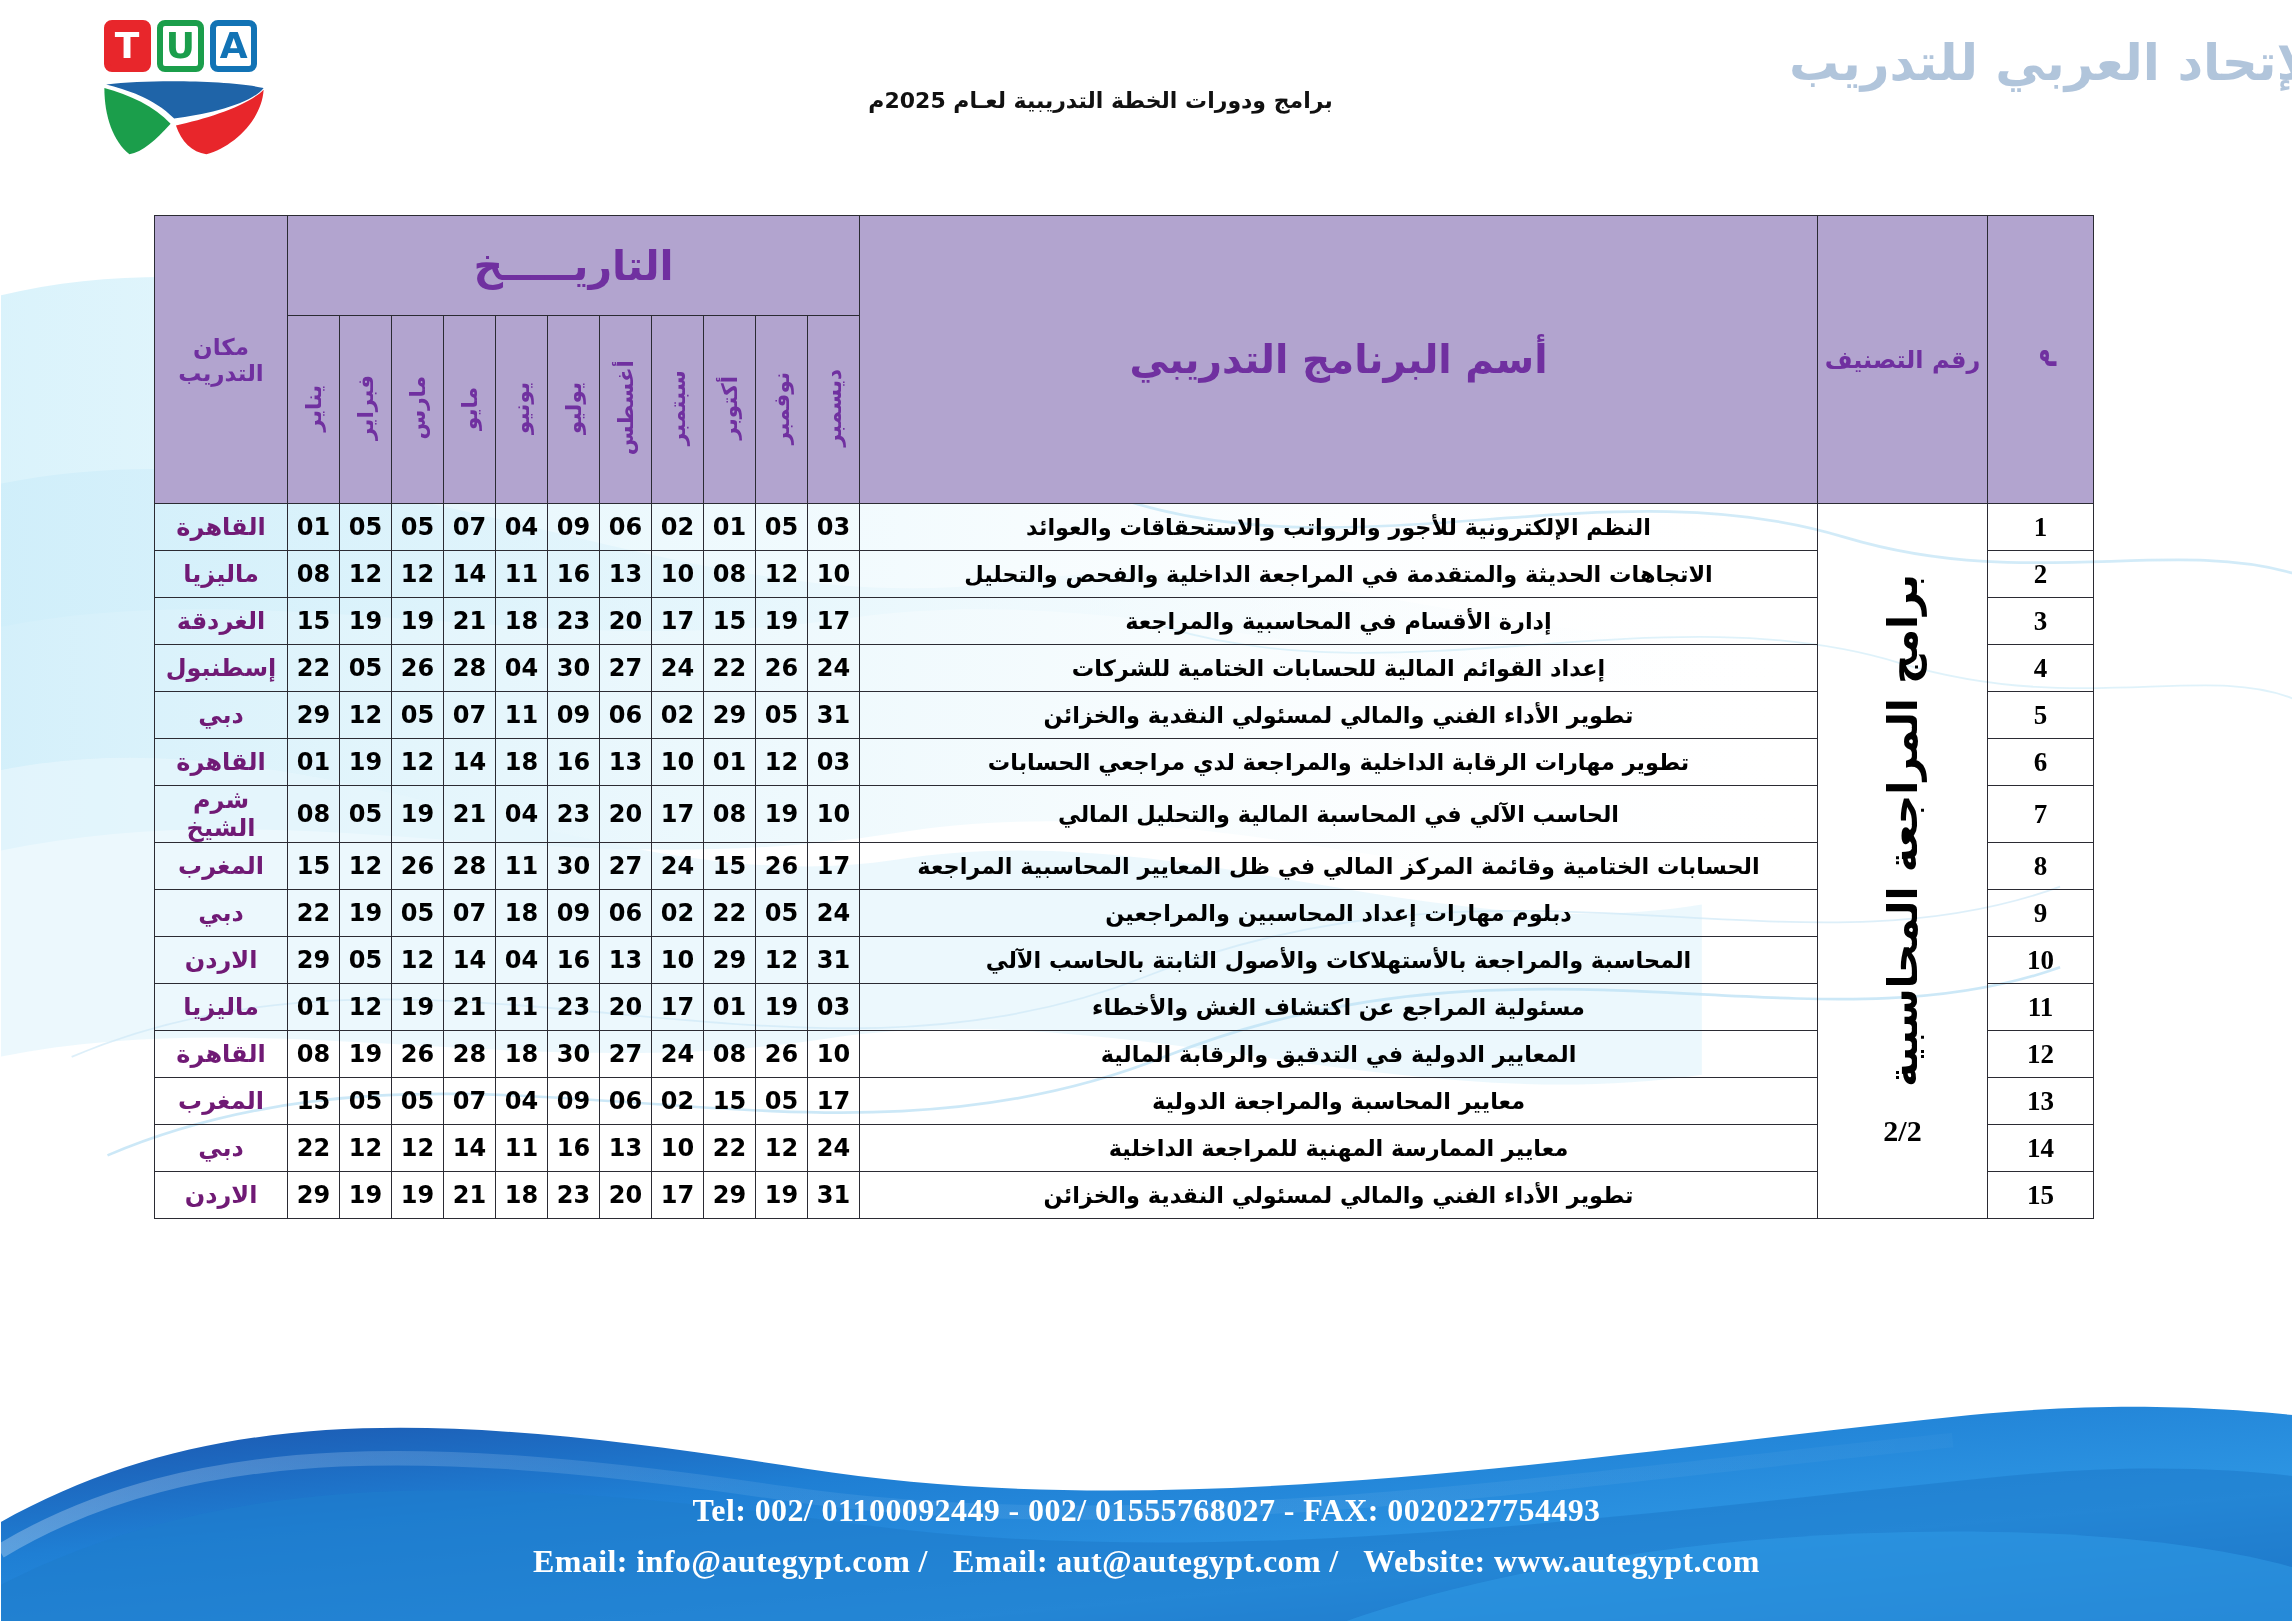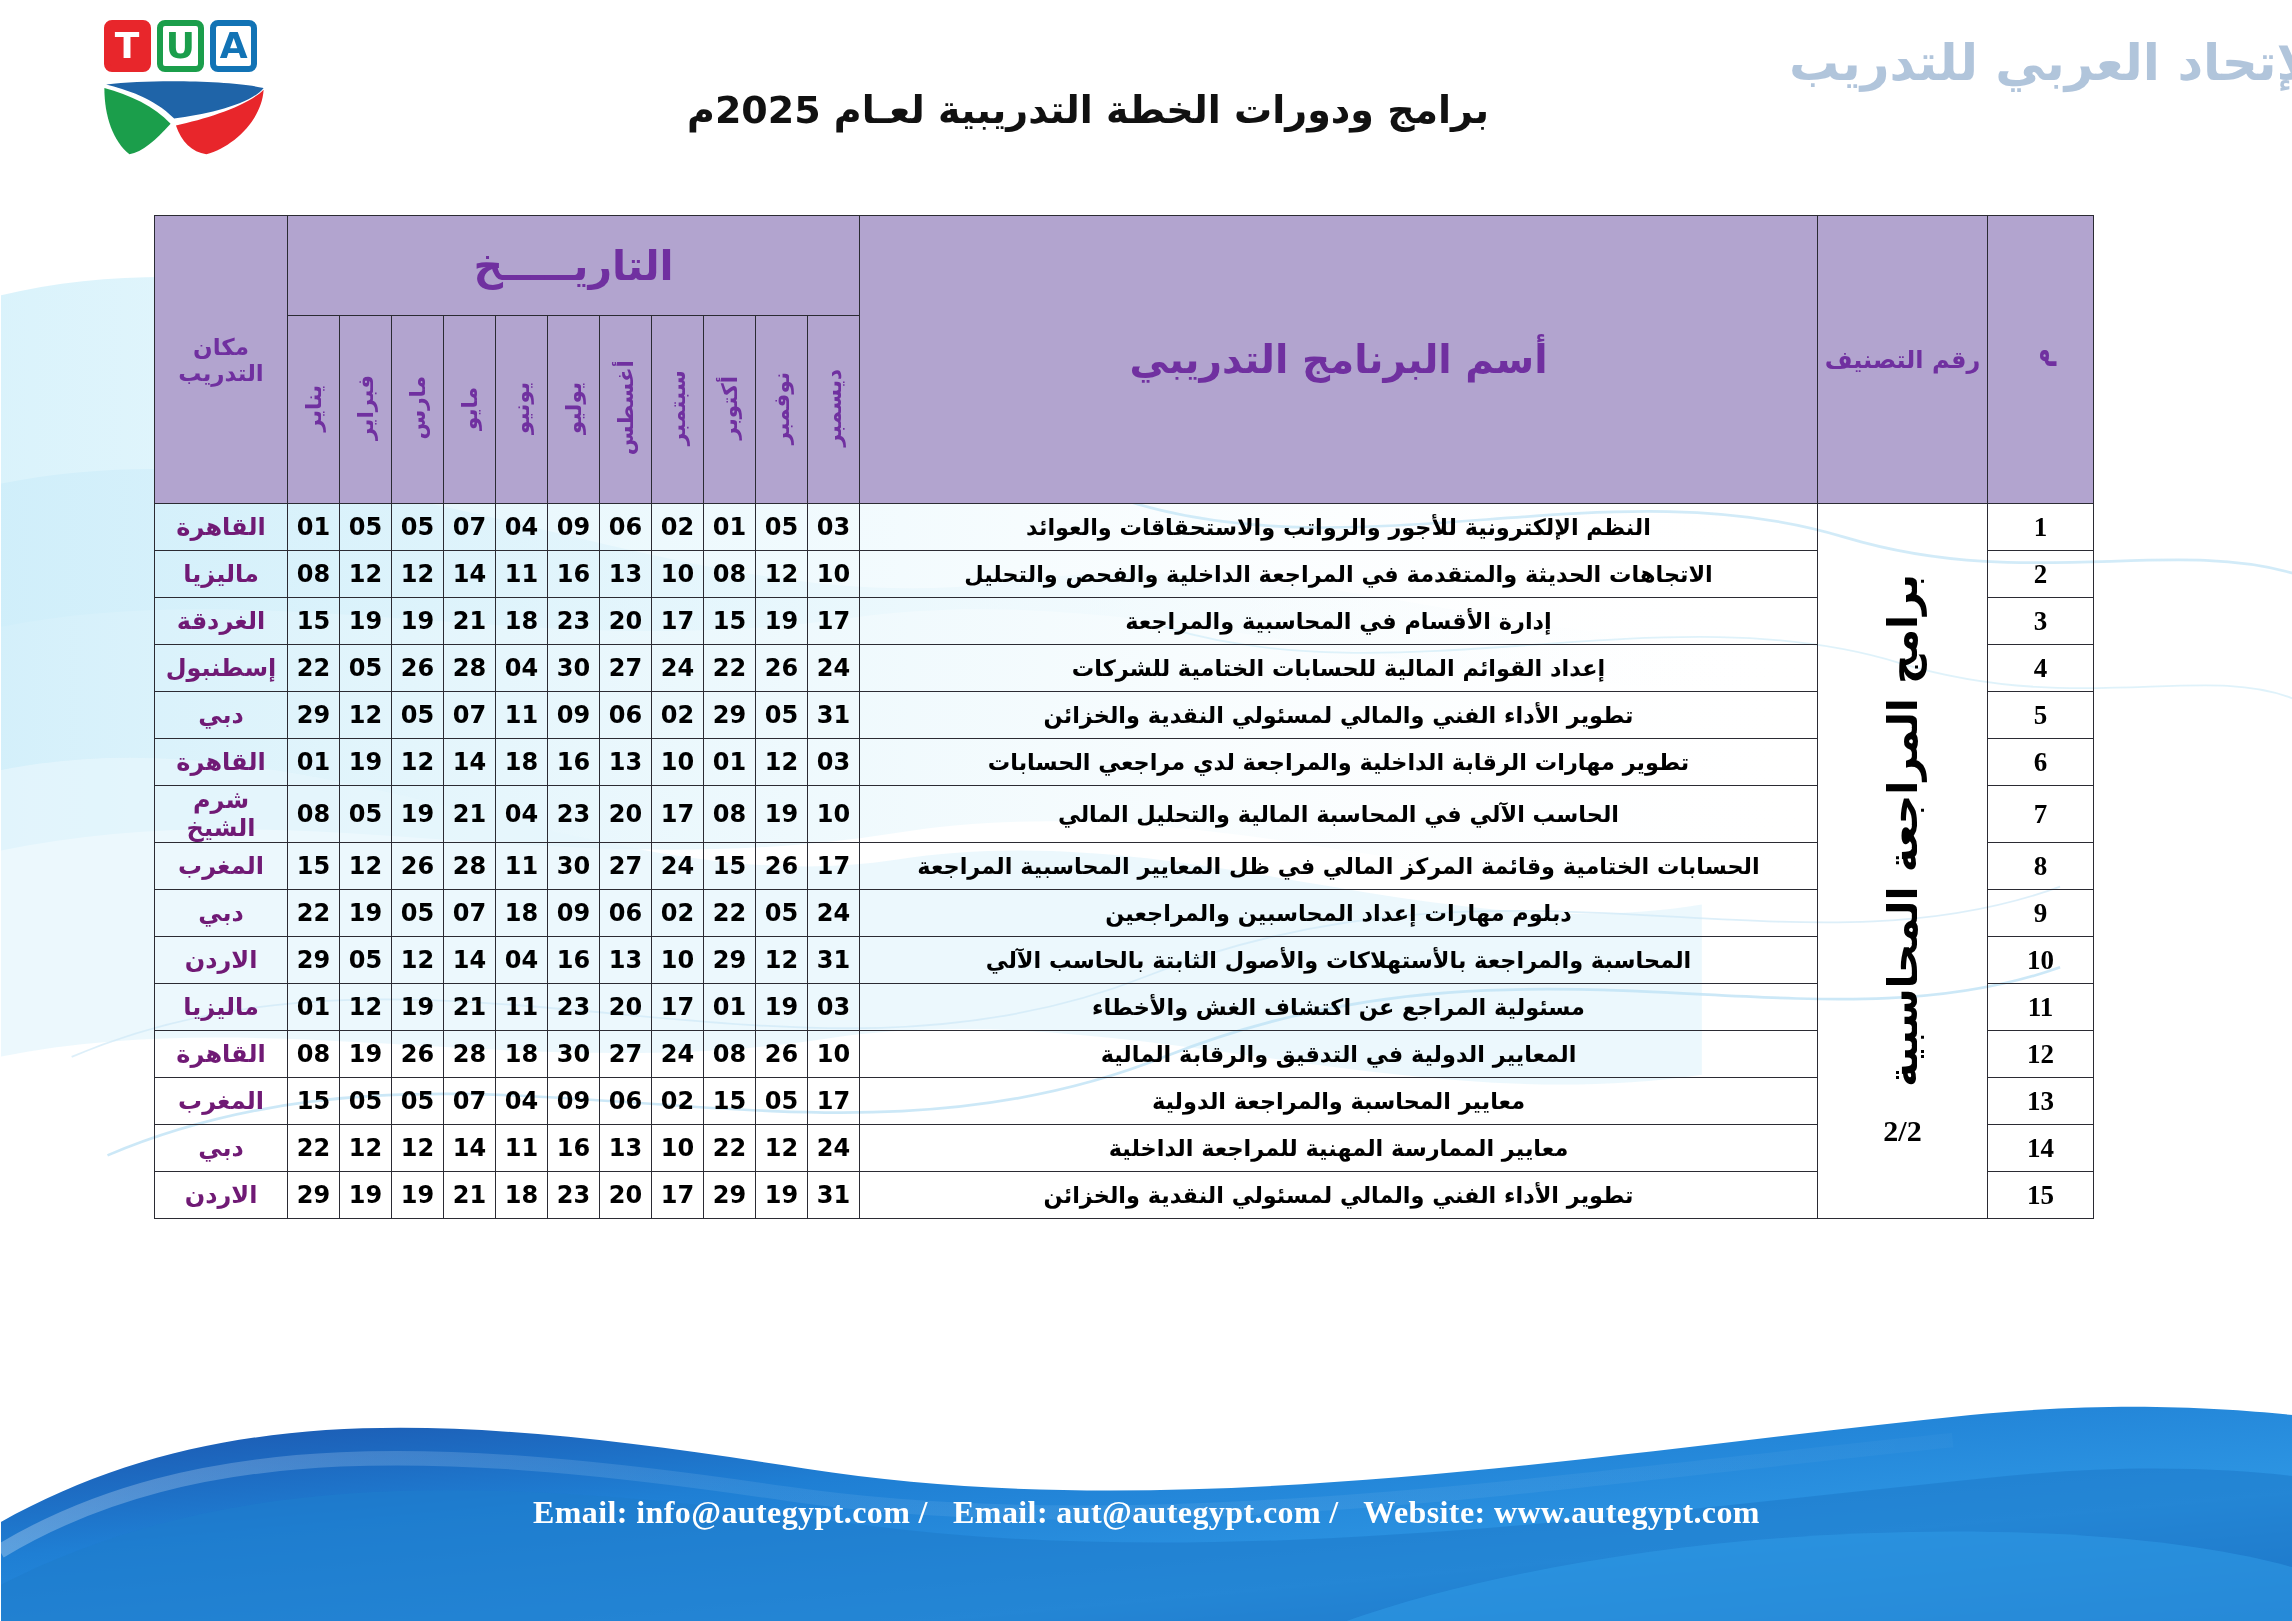--- a/index.html
+++ b/index.html
@@ -41,24 +41,24 @@
   .lt-arab { color:#1c6ea4; }
   .lt-union { color:#1e7f46; }
   .logo-rule { height:2.7px; background:#9fc3d8; margin:3.6px 0 1.8px 0; width:385px; }
   .logo-line2 {
     font-family:"Liberation Serif", "DejaVu Serif", serif;
     font-size:45px; color:#cf1f34; letter-spacing:3.6px; text-align:center;
     width:385px;
   }
 
   .header-title {
-    position:absolute; top:88px; left:790px; width:699px;
+    position:absolute; top:88px; left:751px; width:699px;
     text-align:center; direction:rtl;
     font-family:"DejaVu Sans", "Liberation Sans", sans-serif;
-    font-weight:bold; font-size:38px; color:#111111;
+    font-weight:bold; font-size:22px; color:#111111;
     white-space:nowrap;
   }
 
   .header-watermark {
     position:absolute; top:34px; left:1677px; width:654px;
     text-align:right; direction:rtl;
     font-family:"DejaVu Sans", sans-serif;
     font-weight:bold; font-size:50px;
     color:#3f6fa8; opacity:0.40;
     white-space:nowrap;
@@ -515,20 +515,29 @@
           <td class="num">19</td>
           <td class="num">29</td>
           <td class="place">الاردن</td>
         </tr>
       </tbody>
   </table>
 </div>
 
 <div class="footer">
   <div class="f-line f-ar">ميدان تريومف ـ مصر الجديدة ـ القاهرة</div>
+  <div class="f-line f-tel">
+    <span>Tel:</span>
+    <span>002/ 01100092449</span>
+    <span>-</span>
+    <span>002/ 01555768027</span>
+    <span>-</span>
+    <span>FAX:</span>
+    <span>0020227754493</span>
+  </div>
   <div class="f-line f-mail">
     <span>Email:</span>
     <span>info@autegypt.com</span>
     <span>/</span>
     &nbsp;
     <span>Email:</span>
     <span>aut@autegypt.com</span>
     <span>/</span>
     &nbsp;
     <span>Website:</span>

